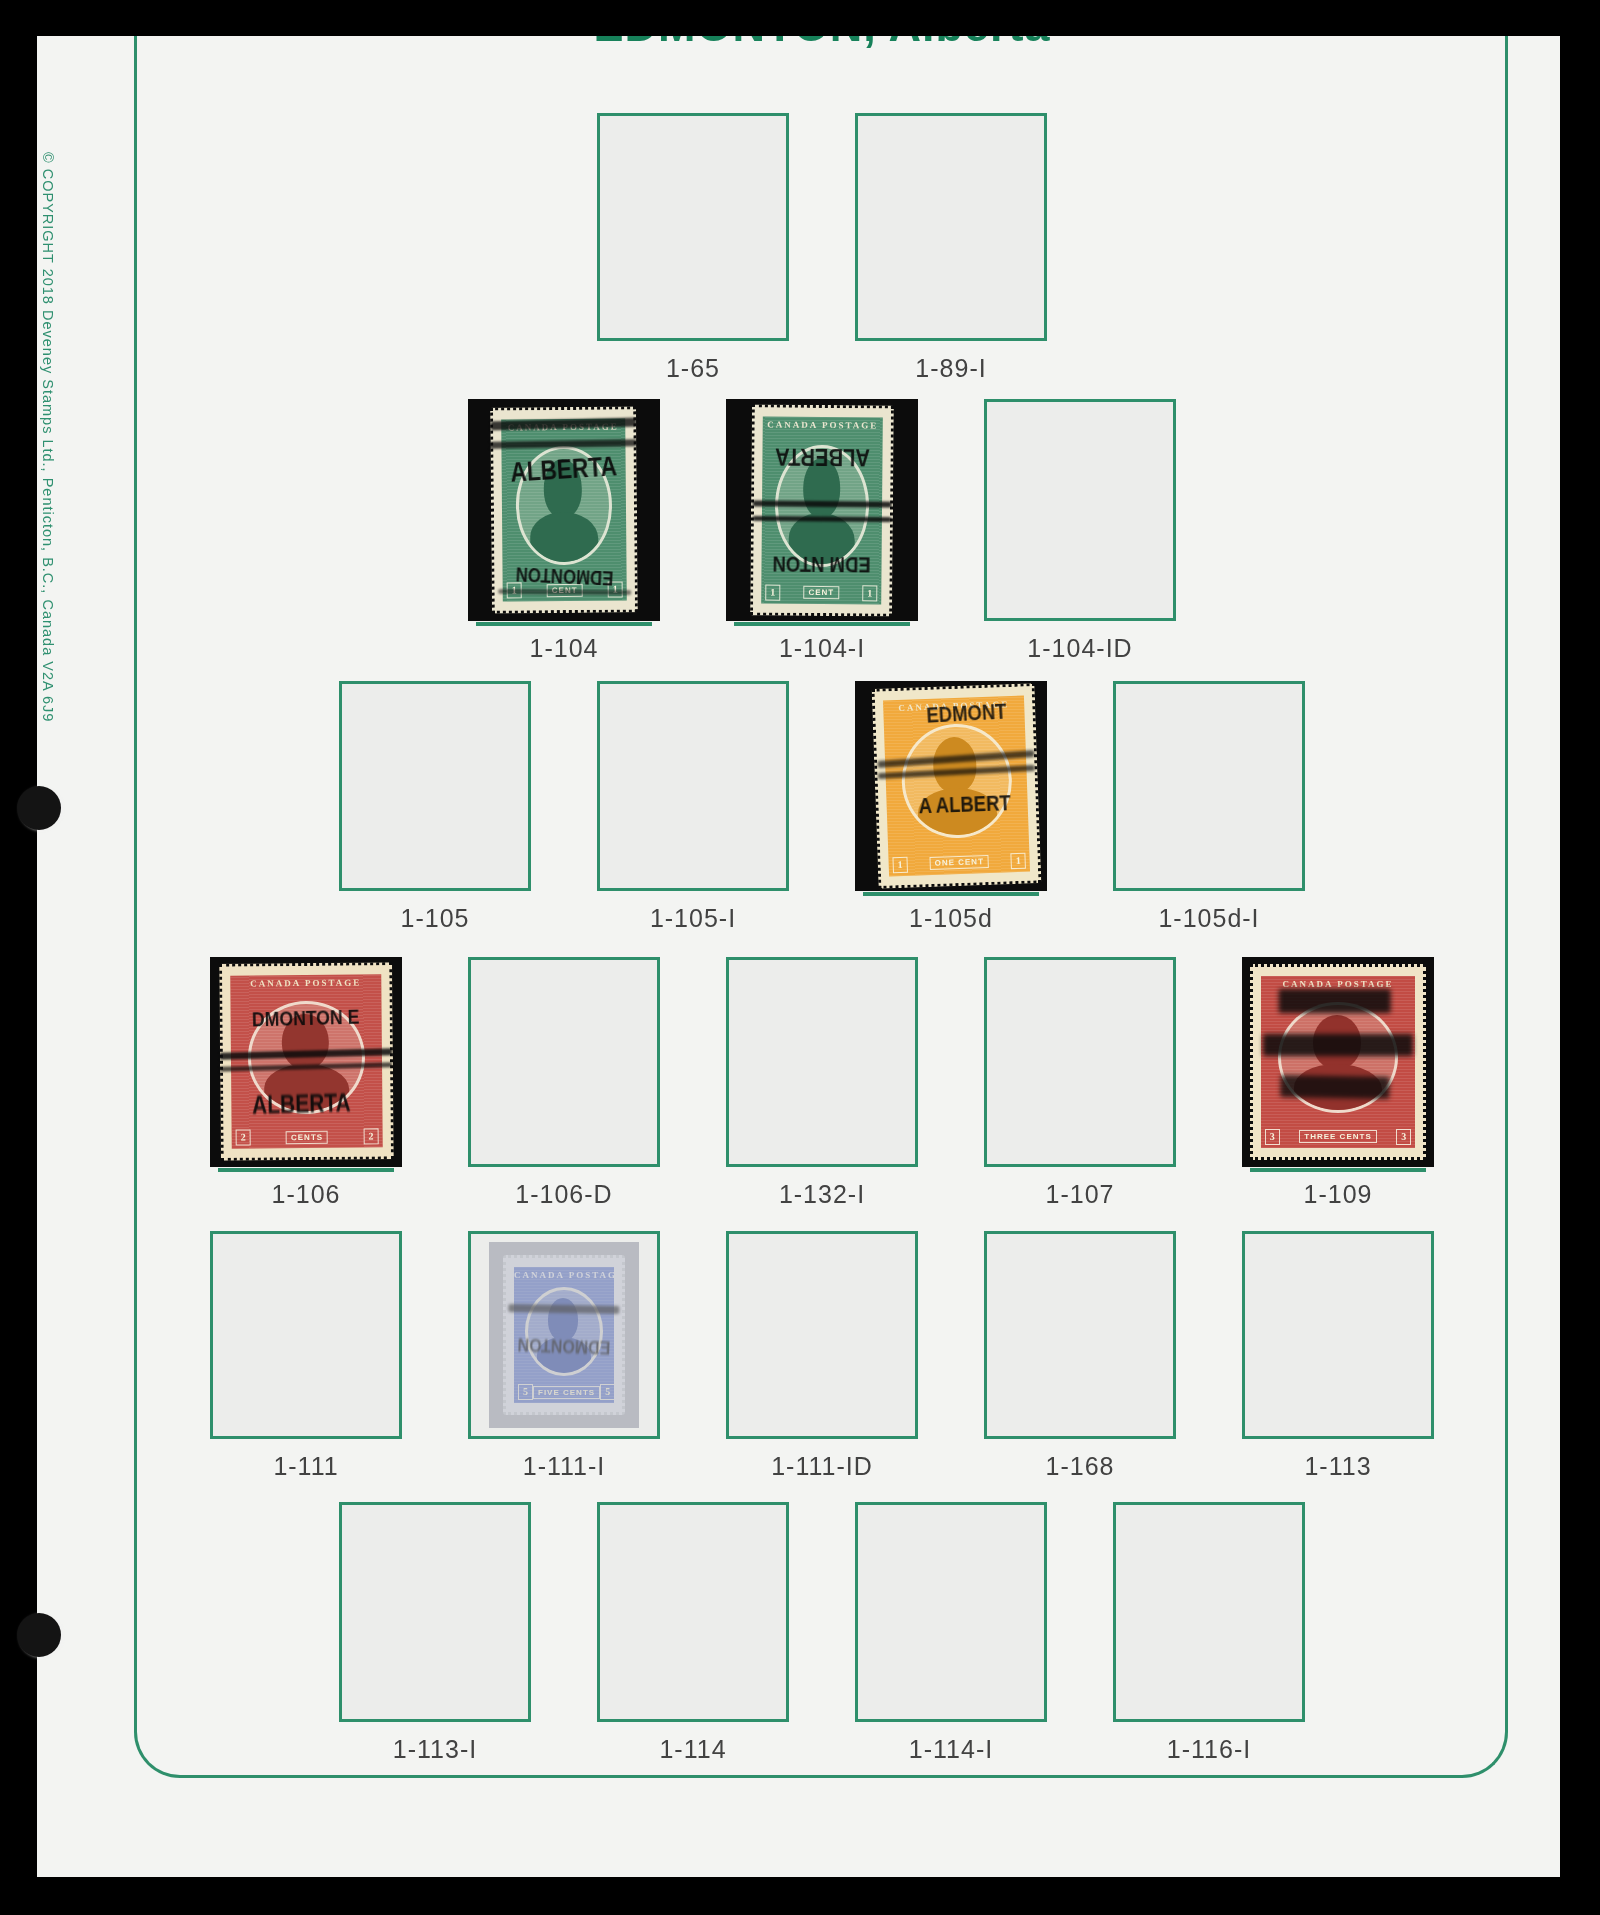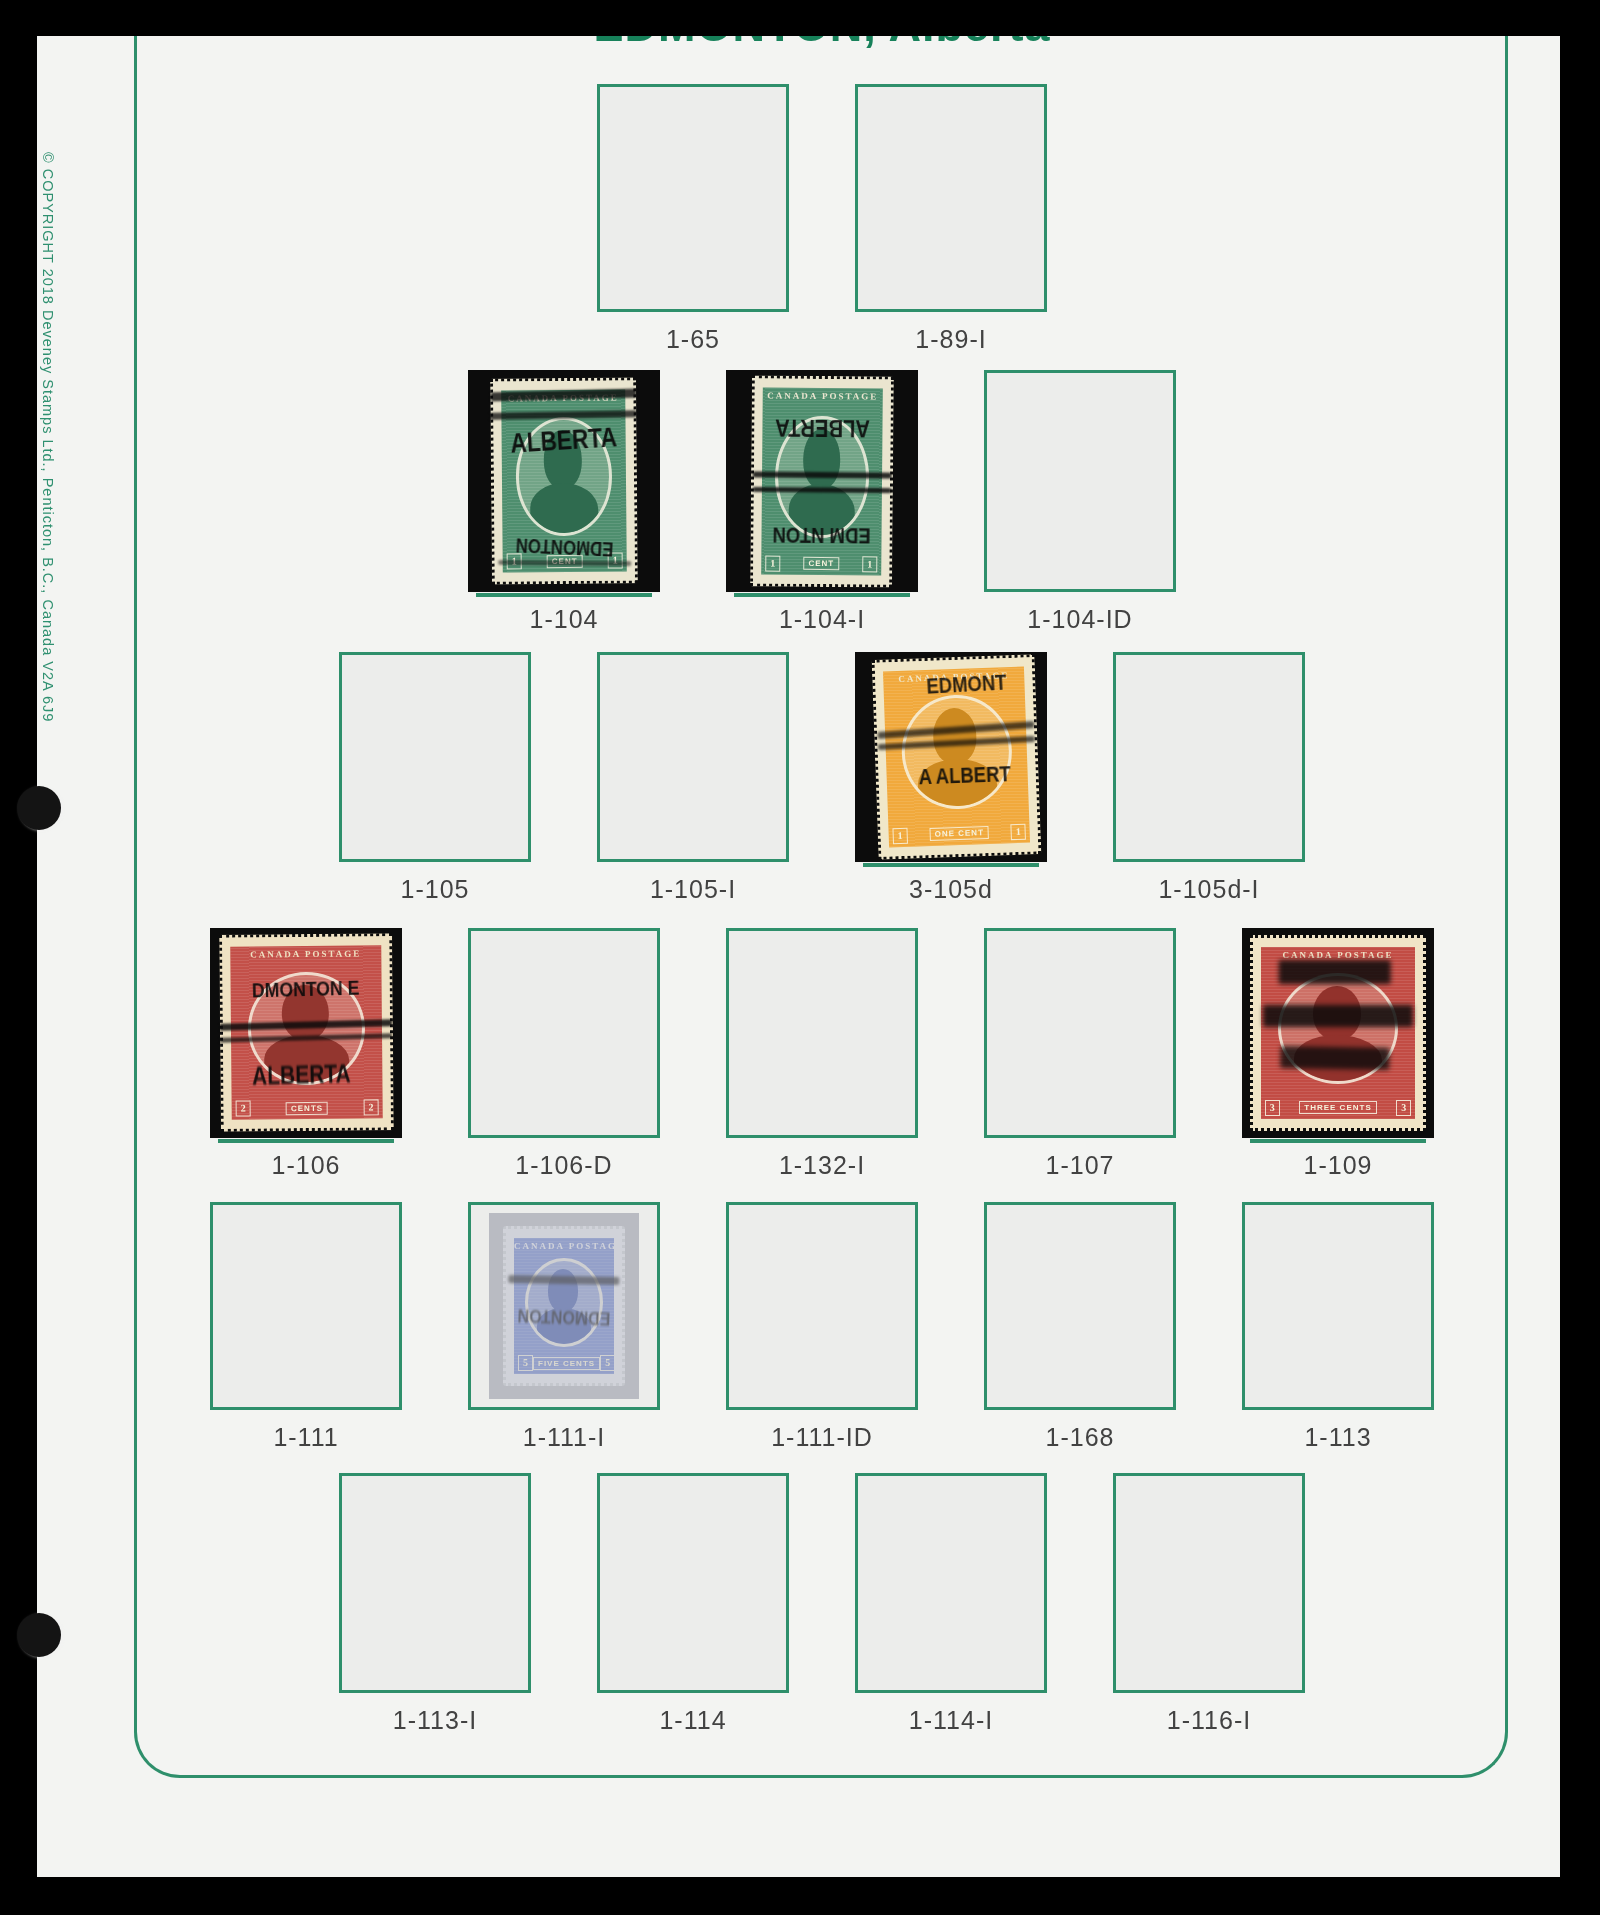--- a/index.html
+++ b/index.html
@@ -7,21 +7,21 @@
         font-family:"Liberation Sans",sans-serif;}
   .frame{position:absolute;left:134px;top:0;width:1374px;height:1778px;box-sizing:border-box;
          border:3px solid #2e8f6b;border-top:none;border-radius:0 0 46px 46px;z-index:1;}
   .title{position:absolute;left:822px;top:0px;transform:translateX(-50%);margin:0;z-index:5;
          font-size:45px;font-weight:bold;color:#17815a;letter-spacing:1px;white-space:nowrap;}
   .copyright{position:absolute;left:56px;top:152px;z-index:6;transform:rotate(90deg);
          transform-origin:0 0;font-size:14.5px;letter-spacing:1px;color:#2f9070;white-space:nowrap;}
   #rows{position:absolute;inset:0;z-index:10;}
   .row{position:absolute;left:22px;width:1600px;display:flex;justify-content:center;gap:66px;}
   .cell{width:192px;flex:0 0 192px;}
-  .slot{width:192px;position:relative;box-sizing:border-box;}
+  .slot{width:192px;position:relative;box-sizing:border-box;margin-top:29px;}
   .empty-box{background:#ecedeb;border:3px solid #2e8f6b;}
   .mount{background:#0c0c0c;display:flex;align-items:center;justify-content:center;}
   .mount::after{content:"";position:absolute;left:8px;right:8px;bottom:-5px;height:4px;
          background:#2e8f6b;z-index:-1;}
   .faded-holder{display:flex;align-items:center;justify-content:center;}
   .cell-label{margin-top:13px;text-align:center;font-size:25px;color:#424242;letter-spacing:1px;}
   
   .stamp{position:relative;box-sizing:border-box;background:var(--paper);
          border:3px dotted var(--perfc);border-radius:3px;--perfc:#0c0c0c;}
   .design{position:absolute;left:8px;right:8px;top:9px;bottom:9px;background:var(--ink);overflow:hidden;}
@@ -158,21 +158,21 @@
                 </div>
               </div>
               <div class="overprints">
                 <span class="ovr-text" style="left: 58%; top: 13%; font-size: 22px; transform: translate(-50%, -50%) rotate(-1deg) scaleX(0.84); filter: blur(0.6px); opacity: 0.85;">EDMONT</span>
                 <div class="ovr-bar" style="left: 50%; top: 36%; width: 100%; height: 7px; transform: translate(-50%, -50%) rotate(-2deg); filter: blur(1.5px); opacity: 0.7;"></div>
                 <div class="ovr-bar" style="left: 50%; top: 43%; width: 100%; height: 6px; transform: translate(-50%, -50%) rotate(-1deg); filter: blur(1.5px); opacity: 0.7;"></div>
                 <span class="ovr-text" style="left: 55%; top: 60%; font-size: 22px; transform: translate(-50%, -50%) rotate(0deg) scaleX(0.84); filter: blur(0.5px); opacity: 0.88;">A   ALBERT</span>
               </div>
             </div>
           </div>
-          <div class="cell-label">3-105d</div>
+          <div class="cell-label">1-105d</div>
         </div>
         <div class="cell">
           <div class="slot empty-box" style="height: 210px;"></div>
           <div class="cell-label">1-105d-I</div>
         </div>
       </div>
       <div class="row" style="top: 928px;">
         <div class="cell">
           <div class="slot mount" style="height: 210px;">
             <div class="stamp" style="--ink: #c35049; --dark: #93362f; --paper: #efe2c3; width: 90%; height: 94%; transform: translateX(0px) rotate(-0.5deg);">

